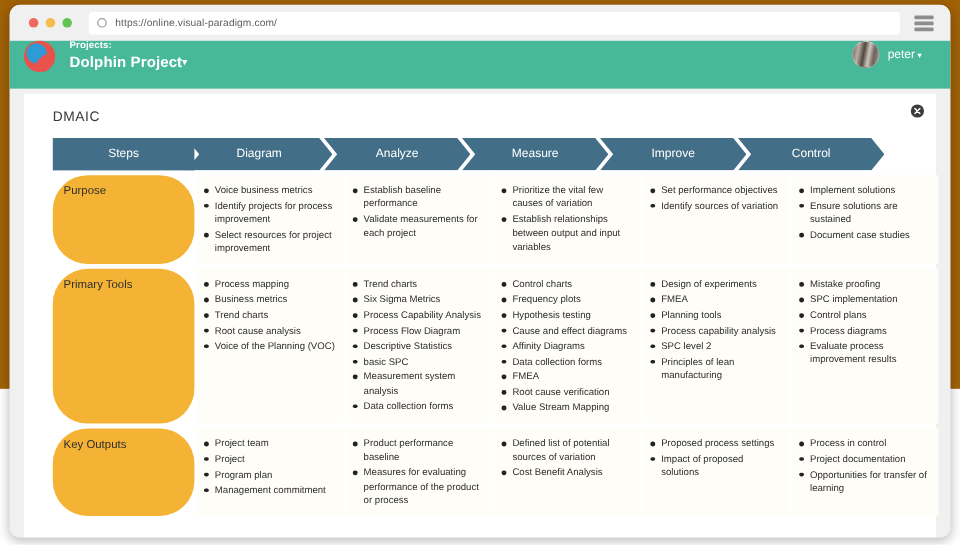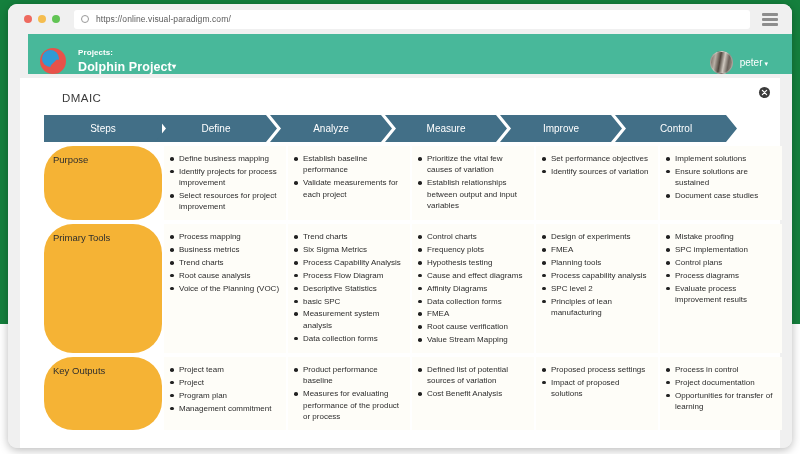--- a/index.html
+++ b/index.html
@@ -6,21 +6,21 @@
   html, body {
     width: 800px; height: 454px;
     background: #ffffff;
     font-family: "Liberation Sans", sans-serif;
     overflow: hidden;
   }
 
   .screen {
     position: relative;
     width: 800px; height: 324px;
-    background: #15803d;
+    background: #a16207;
   }
 
   
   .browser {
     position: absolute;
     left: 8px; top: 4px;
     width: 784px; height: 444px;
     background: #f0f0f0;
     border-radius: 9px;
     box-shadow: 0 2px 10px rgba(0,0,0,0.28);
@@ -70,23 +70,22 @@
     margin-right: 4px;
   }
   .hamburger span { display: block; height: 3px; background: #8d8d8d; border-radius: 1px; }
 
   
   .app-header {
     position: relative;
     height: 40px;
     background: #48b89a;
     display: flex;
-    align-items: flex-end;
+    align-items: flex-start;
     padding: 0 12px;
-    margin-left: 20px;
   }
   .vp-logo {
     width: 26px; height: 26px;
     border-radius: 50%;
     background: #e8524a;
     display: flex; align-items: center; justify-content: center;
     position: relative;
     flex: 0 0 auto;
   }
   .vp-logo .globe {
@@ -136,21 +135,21 @@
     position: relative;
     background: #ffffff;
     height: 370px;
     padding: 10px 14px 0 14px;
   }
 
   .card-title {
     font-size: 11.5px;
     color: #3a3a3a;
     letter-spacing: 0.45px;
-    margin: 4px 0 0 28px;
+    margin: 4px 0 0 10px;
   }
   .close-btn {
     position: absolute;
     right: 10px; top: 9px;
     width: 11px; height: 11px;
     border-radius: 50%;
     background: #3b3b3b;
     display: flex; align-items: center; justify-content: center;
     cursor: pointer;
   }
@@ -279,41 +278,41 @@
           </svg>
         </div>
 
         <div class="dmaic">
 
           <div class="hdr-row">
             <div class="hdr-cell steps">
               <span>Steps</span>
             </div>
             <div class="hdr-cell chev">
-              <span>Define</span>
+              <span>Diagram</span>
             </div>
             <div class="hdr-cell chev">
               <span>Analyze</span>
             </div>
             <div class="hdr-cell chev">
               <span>Measure</span>
             </div>
             <div class="hdr-cell chev">
               <span>Improve</span>
             </div>
             <div class="hdr-cell chev">
               <span>Control</span>
             </div>
           </div>
 
           <div class="body-row row-purpose">
             <div class="rowlabel">Purpose</div>
             <div class="cell">
               <ul>
-                  <li>Define business mapping</li>
+                  <li>Voice business metrics</li>
                   <li>Identify projects for process improvement</li>
                   <li>Select resources for project improvement</li>
                 </ul>
             </div>
             <div class="cell">
               <ul>
                   <li>Establish baseline performance</li>
                   <li>Validate measurements for each project</li>
                 </ul>
             </div>

